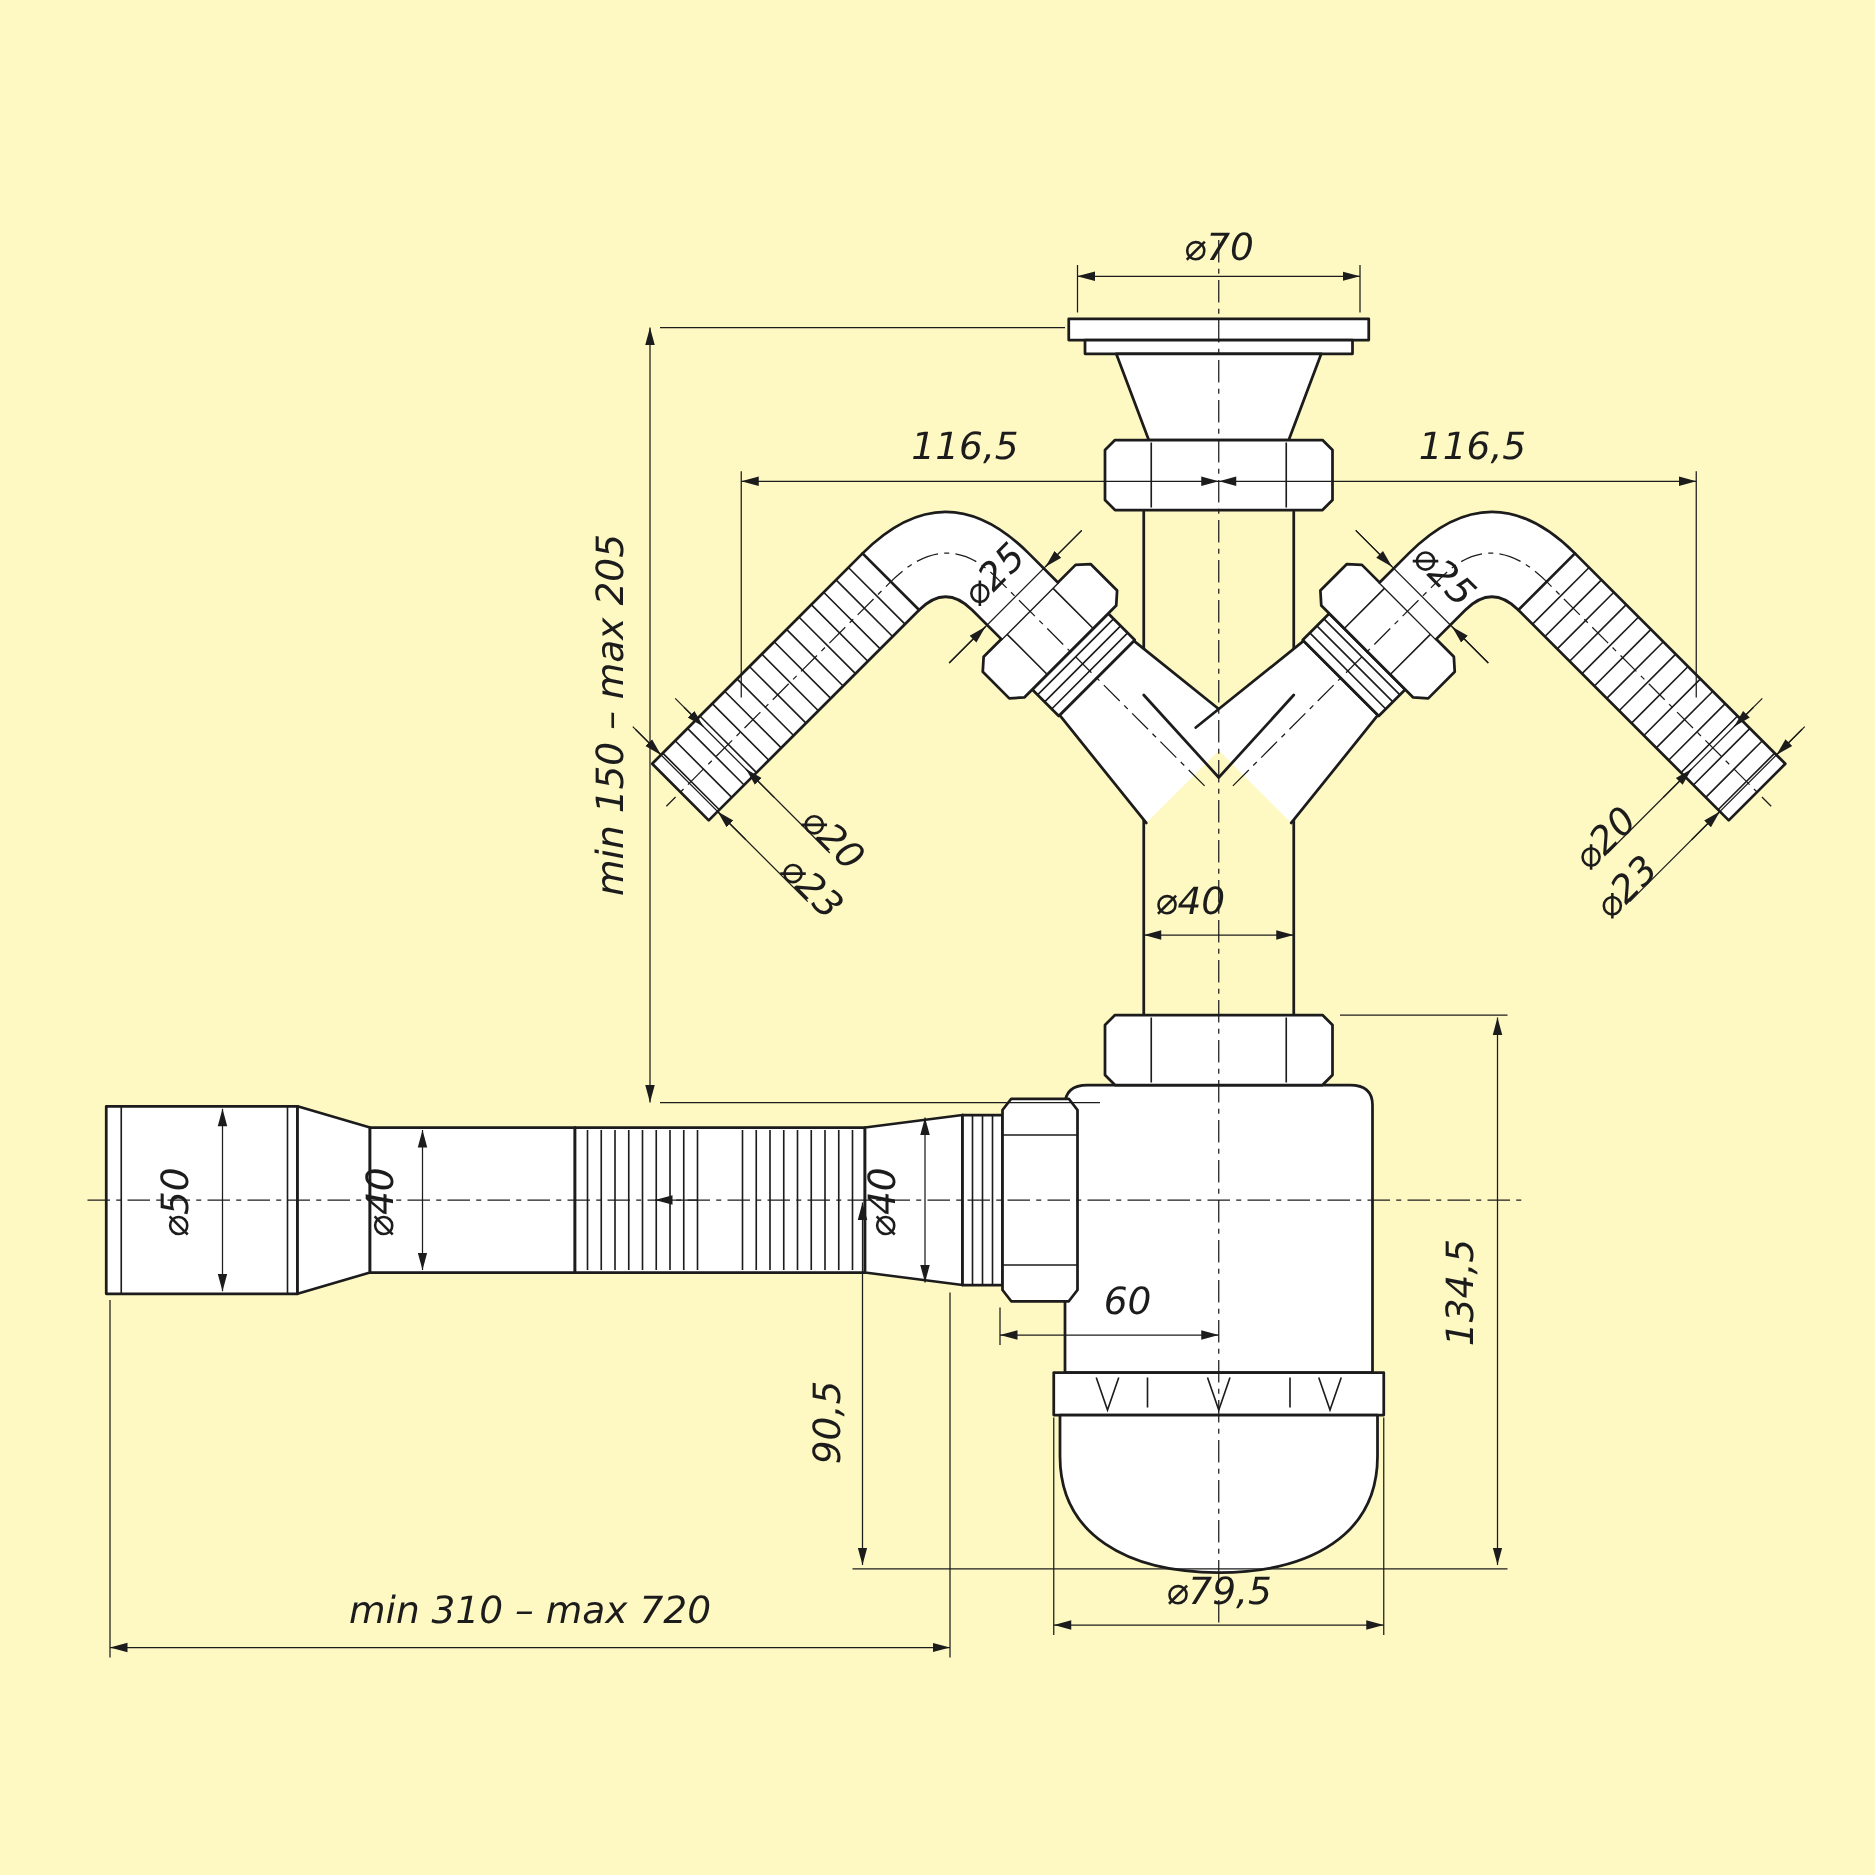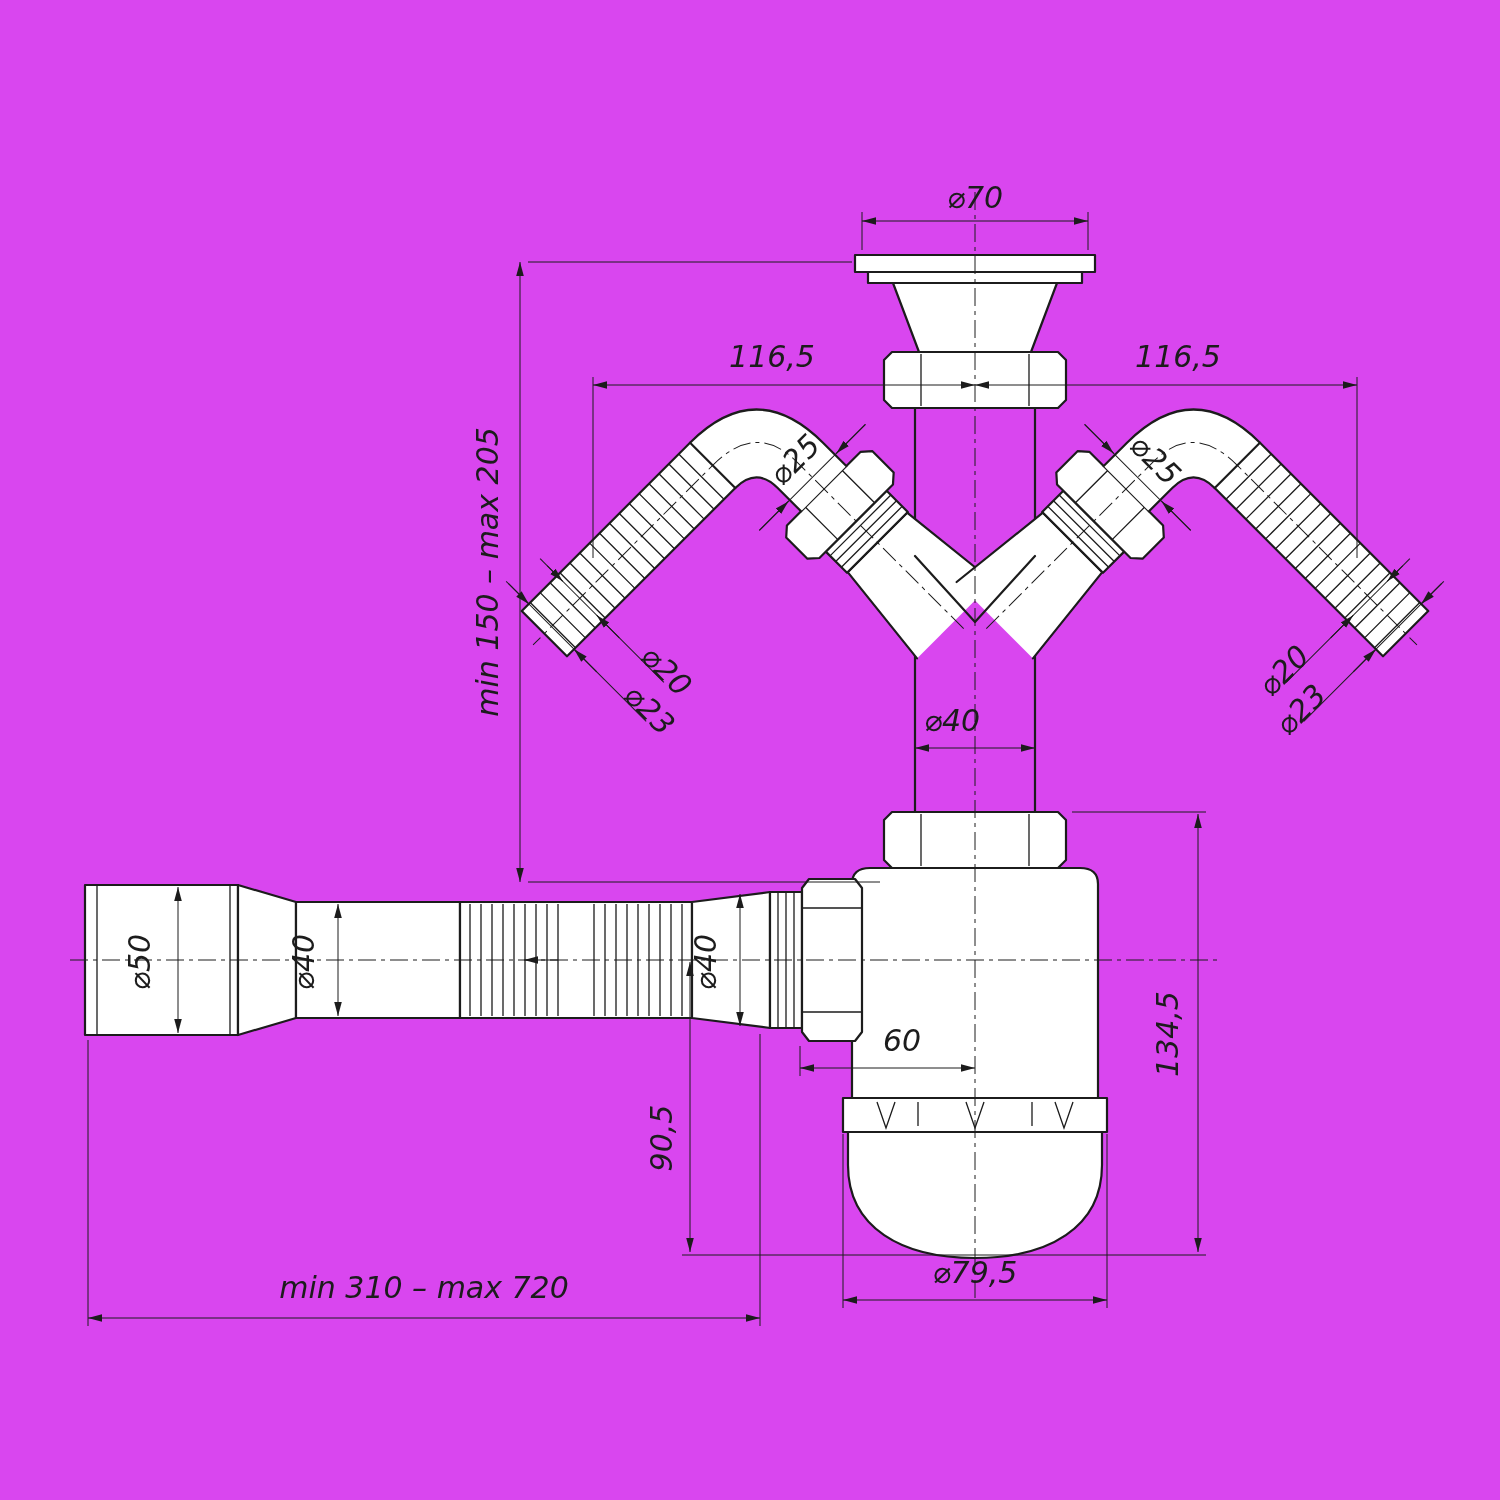--- a/index.html
+++ b/index.html
@@ -1,16 +1,16 @@
 <!DOCTYPE html>
 <html><head>
 <meta charset="utf-8">
 <style>
   html,body{margin:0;padding:0;background:#ffffff;}
-  .page{width:1500px;height:1500px;background:#d946ef;position:relative;overflow:hidden;}
+  .page{width:1500px;height:1500px;background:#fef9c3;position:relative;overflow:hidden;}
   svg{display:block;}
   .s2{stroke:#1c1c1c;stroke-width:2.2;fill:none;stroke-linejoin:round;stroke-linecap:round;}
   .s2f{stroke:#1c1c1c;stroke-width:2.2;fill:#ffffff;stroke-linejoin:round;}
   .f{fill:#ffffff;stroke:none;}
   .s1{stroke:#1c1c1c;stroke-width:1.3;fill:none;}
   .dimln line,.dimln path,.dim line,.dim path{stroke:#1c1c1c;stroke-width:1;fill:none;}
   .cln{stroke:#1c1c1c;stroke-width:1;fill:none;stroke-dasharray:18 5 4 5;}
   text{font:italic 30px "DejaVu Sans", sans-serif;fill:#1c1c1c;}
   .mid{text-anchor:middle;}
 </style>

